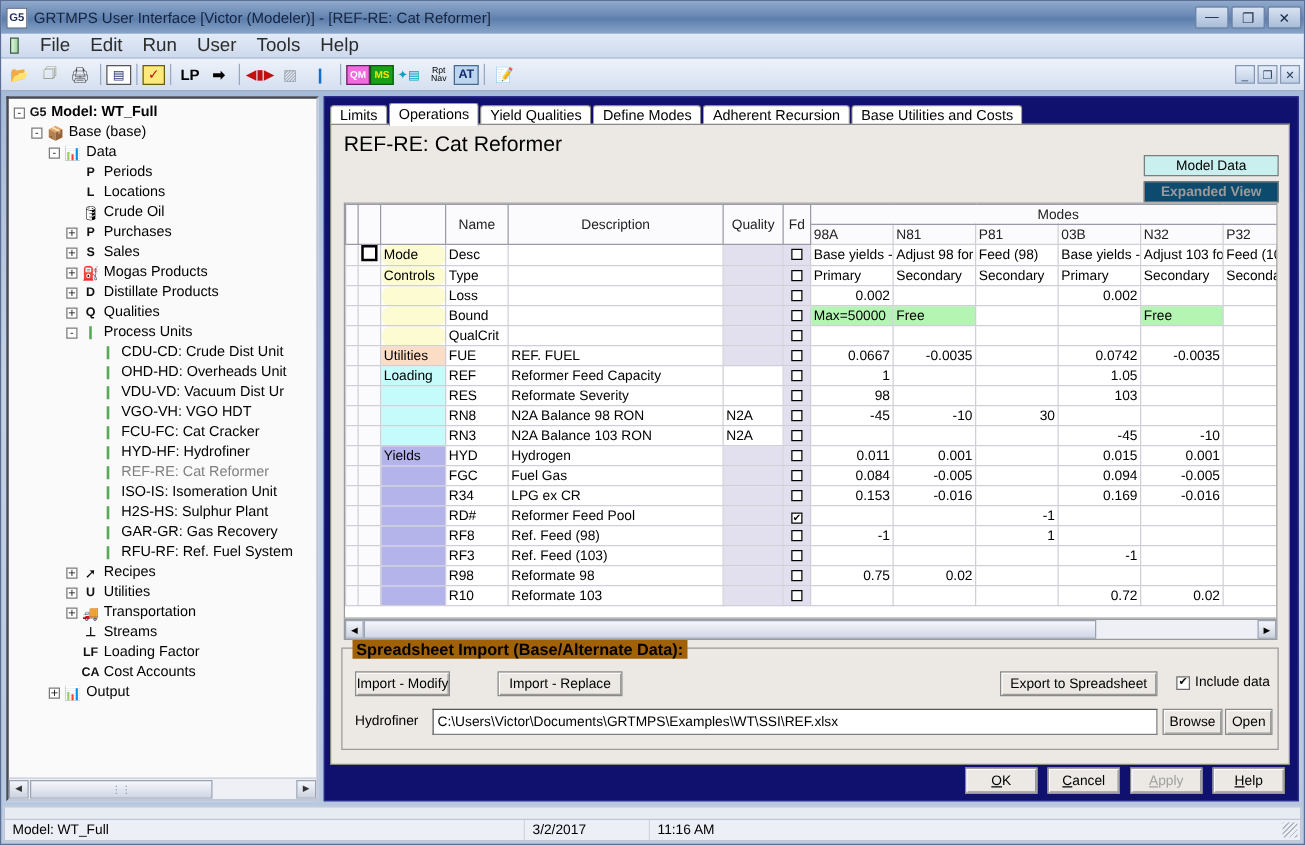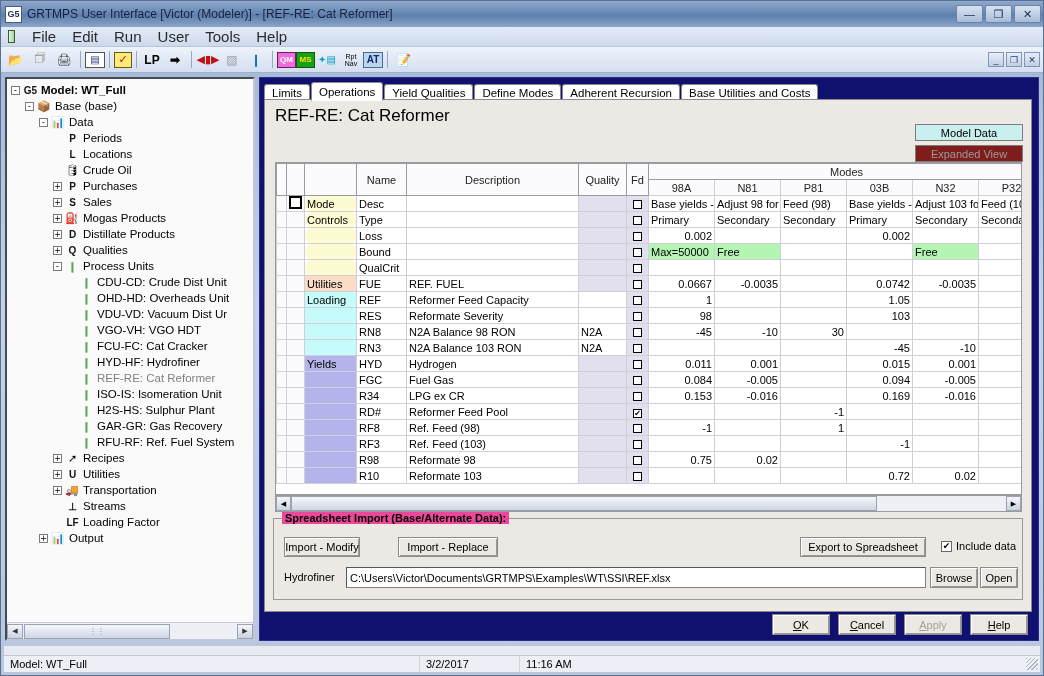--- a/index.html
+++ b/index.html
@@ -84,31 +84,31 @@
   .tab.active { height:19px; line-height:17px; background:#fff; font-weight:normal;
                 border-bottom:1px solid #fff; z-index:3; position:relative; }
 
   .panel { position:absolute; left:4px; top:21px; right:6px; bottom:28px;
            background:#ece9e4; border:1px solid #8a8a8a; }
   .panel-title { position:absolute; left:10px; top:6px; font-size:17px; color:#000; }
   .mdbtn { position:absolute; right:8px; width:108px; height:17px; font-size:11px;
            display:flex; align-items:center; justify-content:center;
            border:1px solid #7d7d7d; }
   .mdbtn.b1 { top:24px; background:#c9efef; }
-  .mdbtn.b2 { top:45px; background:#7f1d1d; color:#9a9a9a; }
+  .mdbtn.b2 { top:45px; background:#0c4a6e; color:#9a9a9a;font-weight:bold; }
 
   
   .gridwrap { position:absolute; left:10px; top:62px; right:9px; height:333px;
               background:#fff; border:1px solid #9a9a9a; overflow:hidden; }
   table.grid { border-collapse:collapse; table-layout:fixed; font-size:11px;
                width:100%; }
   table.grid td, table.grid th { border:1px solid #cfcfd8; padding:0 2px; height:16px;
                font-weight:normal; overflow:hidden; white-space:nowrap; vertical-align:middle;}
   .hdr { background:#fbfbfd; text-align:center; color:#222; border-color:#9a9aa8 !important;}
-  .hdr2 { background:#fbfbfd; text-align:center; color:#222; }
+  .hdr2 { background:#fbfbfd; text-align:left; color:#222; }
   .c-sel { width:10px; background:#fbfbfd;}
   .c-chk { width:18px; background:#fbfbfd;}
   .c-cat { width:52px; }
   .c-name { width:50px; }
   .c-desc { width:172px; }
   .c-qual { width:48px; }
   .c-fd   { width:22px; text-align:center; }
   .c-mode { width:66px; }
   .cat-yellow { background:#fdfbd2;border-radius:8px; }
   .cat-peach  { background:#fbdcc4; }
@@ -127,22 +127,22 @@
   .gridscroll .arw { width:15px; height:15px; background:linear-gradient(to bottom,#f4f6fa,#ccd3e0);
                 border:1px solid #9aa3b5; display:flex; align-items:center; justify-content:center;
                 font-size:7px;}
   .gridscroll .track { flex:1; height:15px; }
   .gridscroll .thumb2 { height:15px; width:82%; background:linear-gradient(to bottom,#f6f7fb,#cfd6e4);
                 border:1px solid #9aa3b5;}
 
   
   .group { position:absolute; left:8px; top:418px; right:8px; height:82px;
            border:1px solid #9a9a9a; }
-  .group > legend, .glabel { position:absolute; left:8px; top:-7px; background:#ec4899;
-           padding:0 3px; font-size:11px; font-weight:bold; color:#000;}
+  .group > legend, .glabel { position:absolute; left:8px; top:-7px; background:#a16207;
+           padding:0 3px; font-size:13px; font-weight:bold; color:#000;}
   .btn { background:#ece9e4; border:1px solid #8a8a8a; box-shadow:inset 1px 1px 0 #fff,
          inset -1px -1px 0 #9a9a9a; font-size:11px; display:flex; align-items:center;
          justify-content:center; color:#000; }
   .btn.dis { color:#a0a0a0; }
   .inp { background:#fff; border:1px solid #7f7f7f; border-top-color:#555; border-left-color:#555;
          font-size:11px; padding:1px 3px; display:flex; align-items:center; color:#000;}
   .chkrow { display:flex; align-items:center; gap:4px; font-size:11px; }
   .chk { width:11px; height:11px; background:#fff; border:1px solid #6a6a6a;
          display:flex; align-items:center; justify-content:center; font-size:9px;
          font-family:"DejaVu Sans", sans-serif; }
@@ -360,20 +360,25 @@
           <div class="trow" style="padding-left: 42px;">
             <span class="tg none"></span>
             <span class="tico" style="font-weight: bold; font-size: 10px; color: rgb(17, 17, 17);">⊥</span>
             <span class="lbl">Streams</span>
           </div>
           <div class="trow" style="padding-left: 42px;">
             <span class="tg none"></span>
             <span class="tico" style="font-weight: bold; font-size: 10px; color: rgb(17, 17, 17);">LF</span>
             <span class="lbl">Loading Factor</span>
           </div>
+          <div class="trow" style="padding-left: 42px;">
+            <span class="tg none"></span>
+            <span class="tico" style="font-weight: bold; font-size: 10px; color: rgb(17, 17, 17);">CA</span>
+            <span class="lbl">Cost Accounts</span>
+          </div>
           <div class="trow" style="padding-left: 28px;">
             <span class="tg">+</span>
             <span class="tico">📊</span>
             <span class="lbl">Output</span>
           </div>
         </div>
       <div class="hscroll">
         <div class="arw">◀</div>
         <div class="thumb">⋮⋮</div>
         <div class="spacer"></div>

